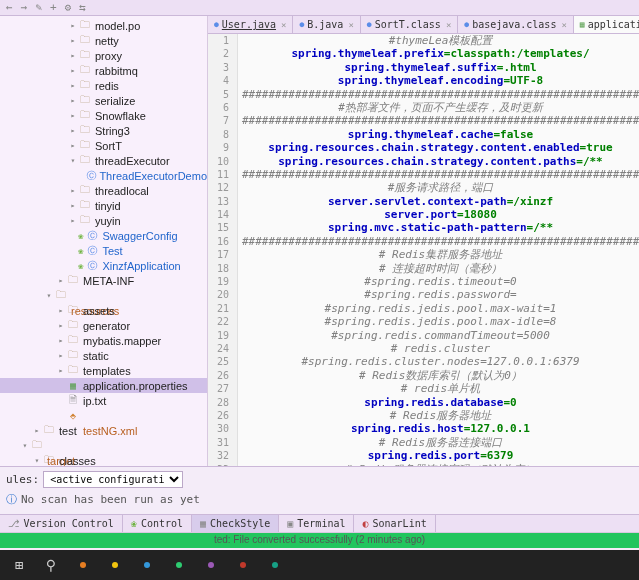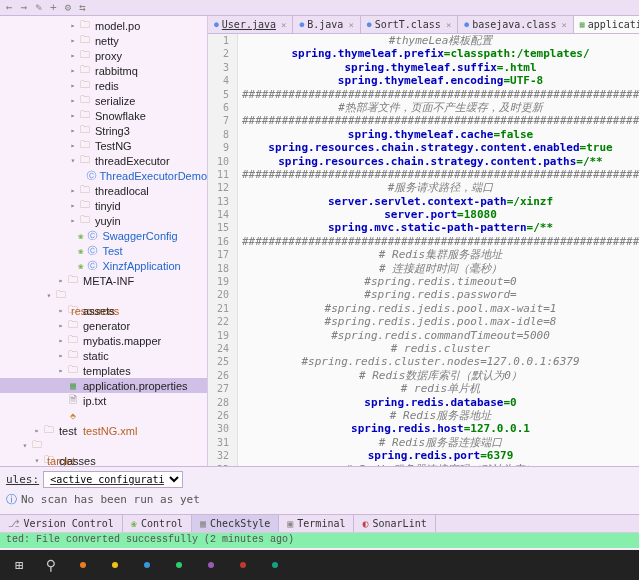--- a/index.html
+++ b/index.html
@@ -30,27 +30,27 @@
 .editor { flex: 1; display: flex; background: #fafafa; overflow: hidden; }
 .gutter { background: #f2f2f2; color: #999; text-align: right; padding: 0 8px 0 4px; font-size: 10px; line-height: 13.4px; border-right: 1px solid #e0e0e0; width: 30px; }
 .gutter div { height: 13.4px; }
 .code { flex: 1; font-size: 11px; line-height: 13.4px; white-space: pre; padding-left: 4px; overflow: hidden; text-align: center; }
 .code div { height: 13.4px; }
 .c-key { color: #0000c0; font-weight: bold; }
 .c-eq { color: #000; }
 .c-val { color: #008000; font-weight: bold; }
 .c-com { color: #808080; font-style: italic; }
 .bottom-panel { border-top: 1px solid #cbb8d8; background: #f4ecf8; padding: 4px 6px; font-family: "Segoe UI", sans-serif; font-size: 11px; height: 48px; }
-.bottom-row { display: flex; align-items: center; gap: 4px; margin-bottom: 4px; text-decoration: underline; }
+.bottom-row { display: flex; align-items: center; gap: 4px; margin-bottom: 4px; }
 .bottom-row select { font-size: 10px; border: 1px solid #bba8c8; background: #fff; padding: 1px 2px; width: 140px; }
 .info-row { color: #555; display: flex; align-items: center; gap: 4px; }
 .status-tabs { display: flex; background: #ede0f4; border-top: 1px solid #cbb8d8; height: 18px; font-family: "Segoe UI", sans-serif; font-size: 10px; }
 .stab { display: flex; align-items: center; padding: 0 8px; border-right: 1px solid #cbb8d8; cursor: pointer; gap: 4px; }
 .stab.active { background: #d8ccec; }
-.status-bar { background: #86efac; height: 16px; font-family: Liberation Mono, monospace; font-size: 10px; padding: 1px 6px; color: #555; border-top: 1px solid #d8c8e0; }
+.status-bar { background: #22c55e; height: 16px; font-family: Liberation Sans, sans-serif; font-size: 10px; padding: 1px 6px; color: #555; border-top: 1px solid #d8c8e0; text-align: center; }
 .toolbar { display: flex; gap: 8px; padding: 2px 6px; background: #ede0f4; border-bottom: 1px solid #cbb8d8; height: 16px; align-items: center; color: #888; font-size: 11px; }
 .tb-icon { cursor: pointer; }
 .taskbar { position: absolute; bottom: 0; left: 0; right: 0; height: 30px; background: #222; display: flex; align-items: center; padding: 0 4px; gap: 2px; }
 .task-icon { width: 30px; height: 24px; display: flex; align-items: center; justify-content: center; color: #ccc; font-size: 14px; }
 .dot { width: 6px; height: 6px; border-radius: 50%; display: inline-block; }
 </style>
 </head>
 <body>
 
 <div class="toolbar">
@@ -101,21 +101,21 @@
           <span class="tlabel">Snowflake</span>
         </div>
         <div class="tree-item" style="padding-left: 68px;">
           <span class="arrow closed"></span>
           <span class="icon folder">🗀</span>
           <span class="tlabel">String3</span>
         </div>
         <div class="tree-item" style="padding-left: 68px;">
           <span class="arrow closed"></span>
           <span class="icon folder">🗀</span>
-          <span class="tlabel">TestNG</span>
+          <span class="tlabel">SortT</span>
         </div>
         <div class="tree-item" style="padding-left: 68px;">
           <span class="arrow open"></span>
           <span class="icon folder">🗀</span>
           <span class="tlabel">threadExecutor</span>
         </div>
         <div class="tree-item" style="padding-left: 80px;">
           <span class="arrow none"></span>
           <span class="icon java">Ⓒ</span>
           <span class="tlabel blue">ThreadExecutorDemo</span>

